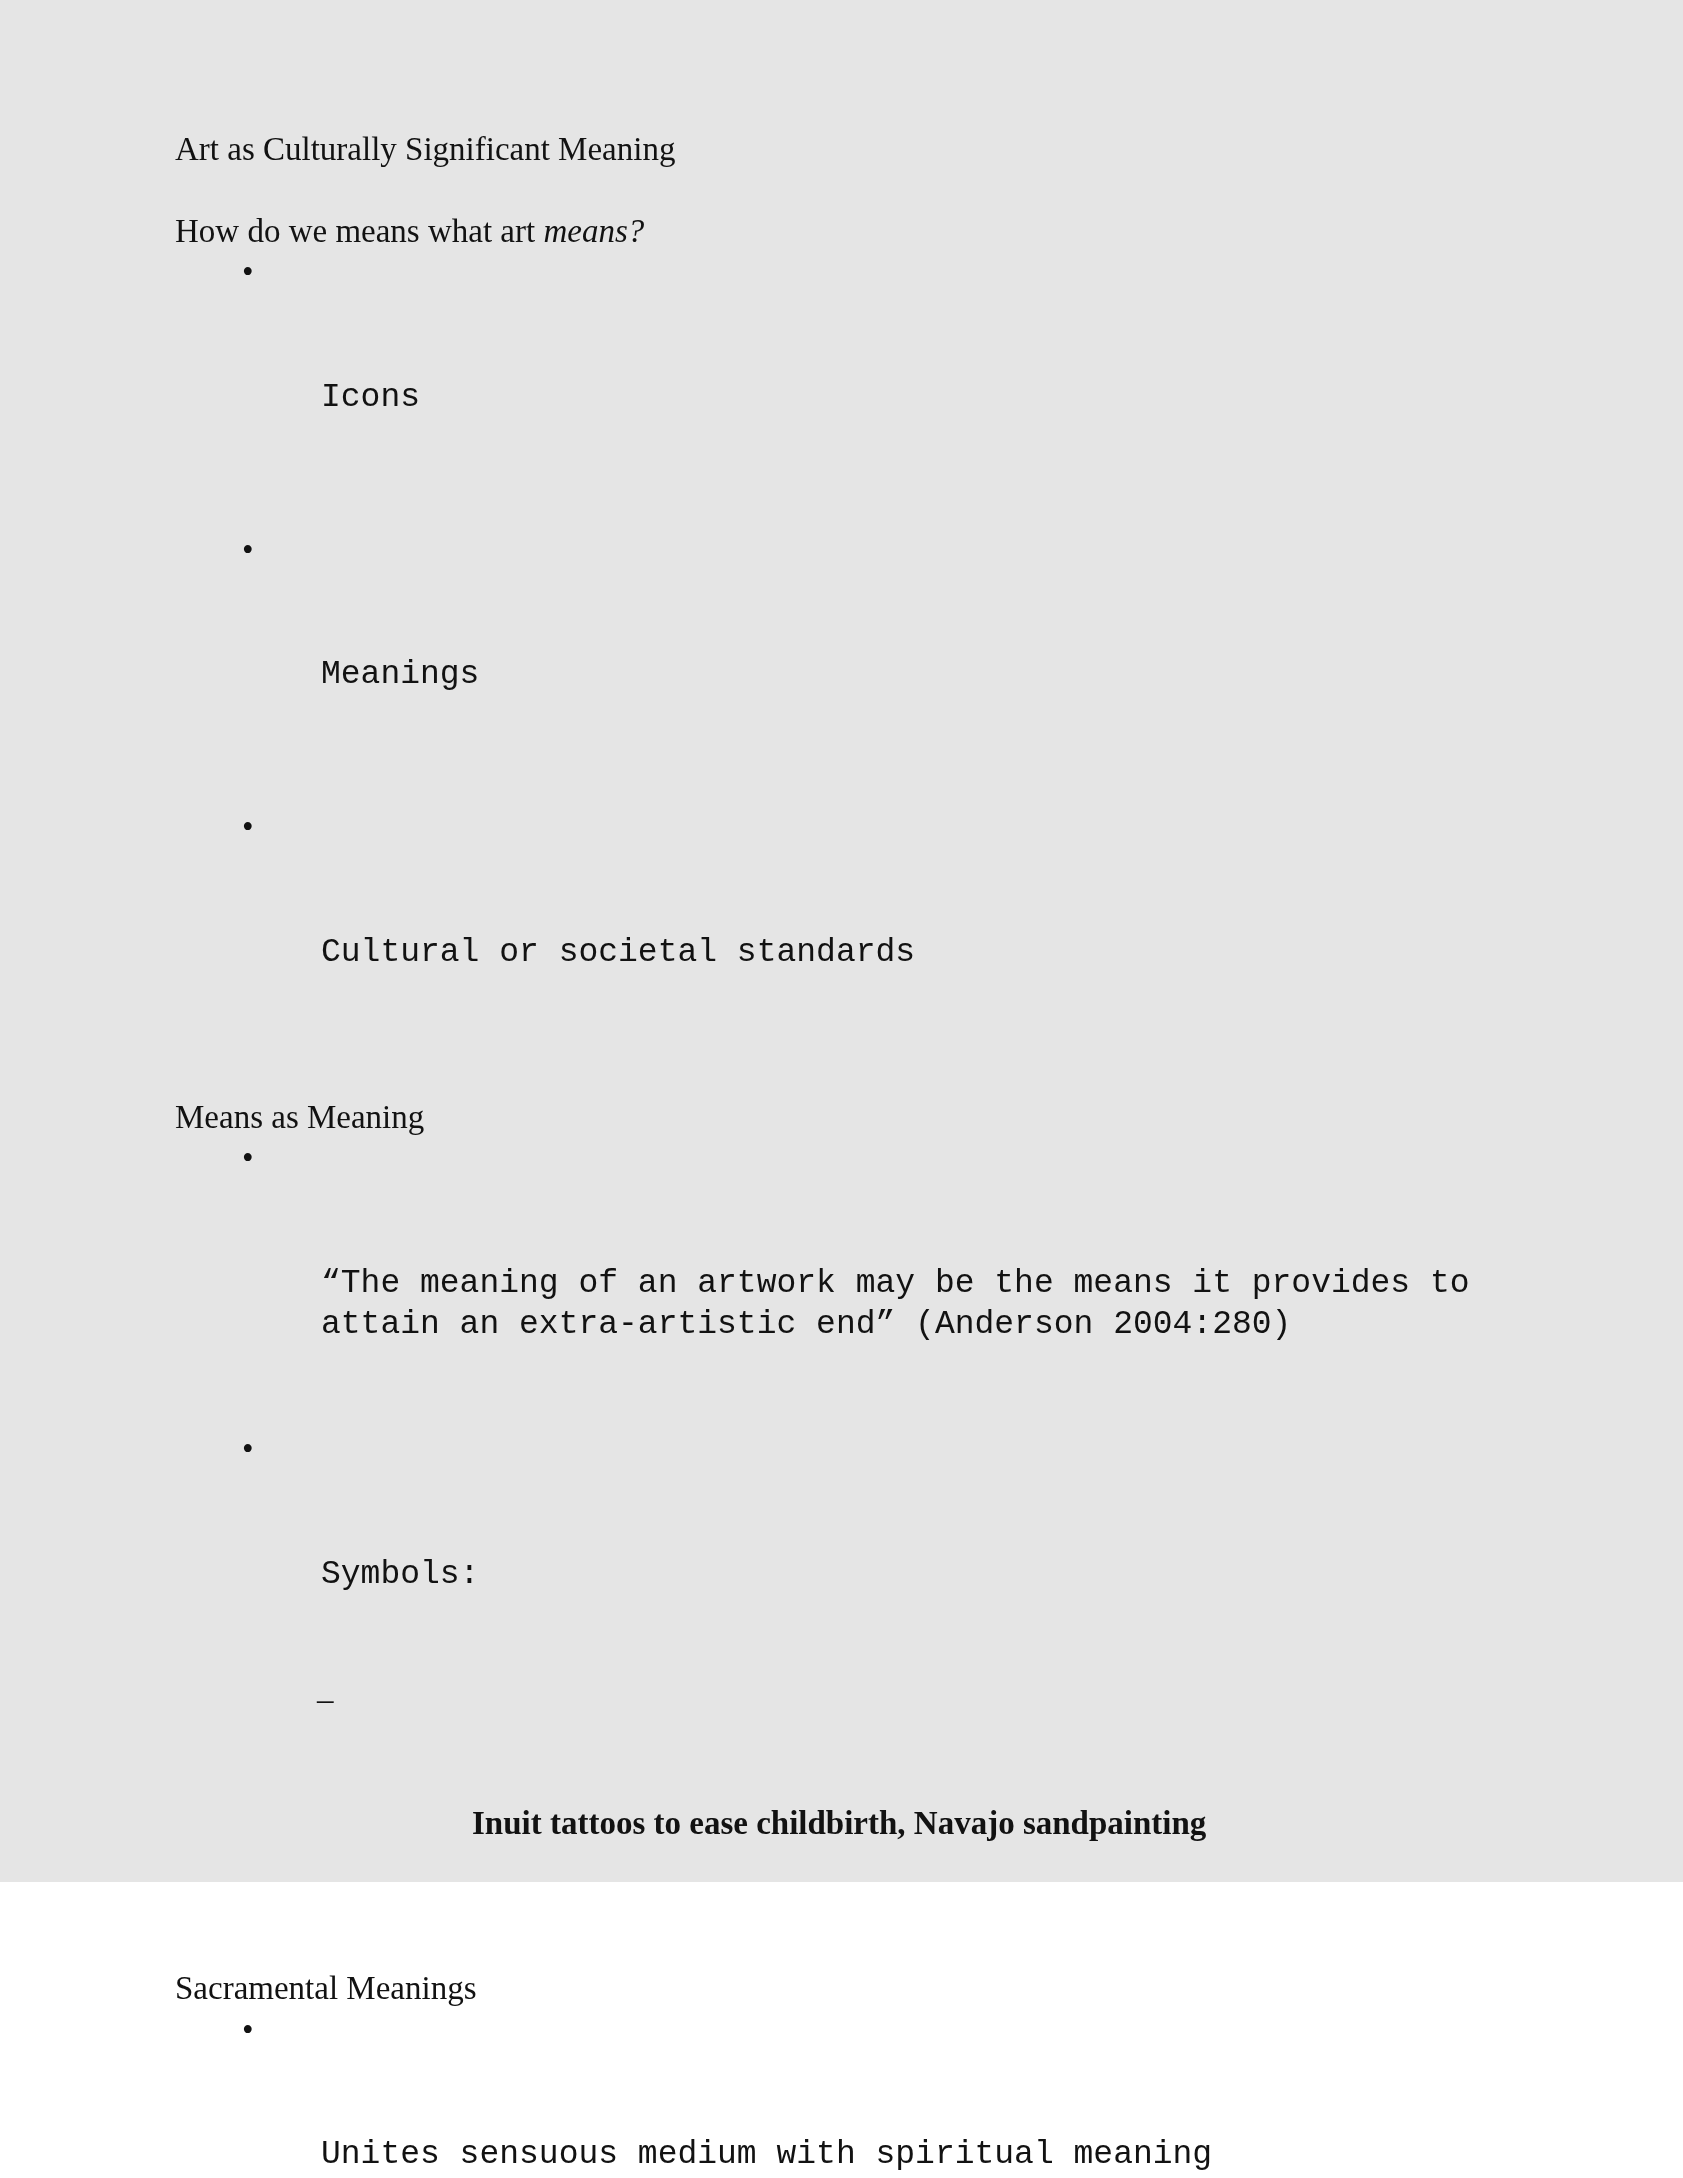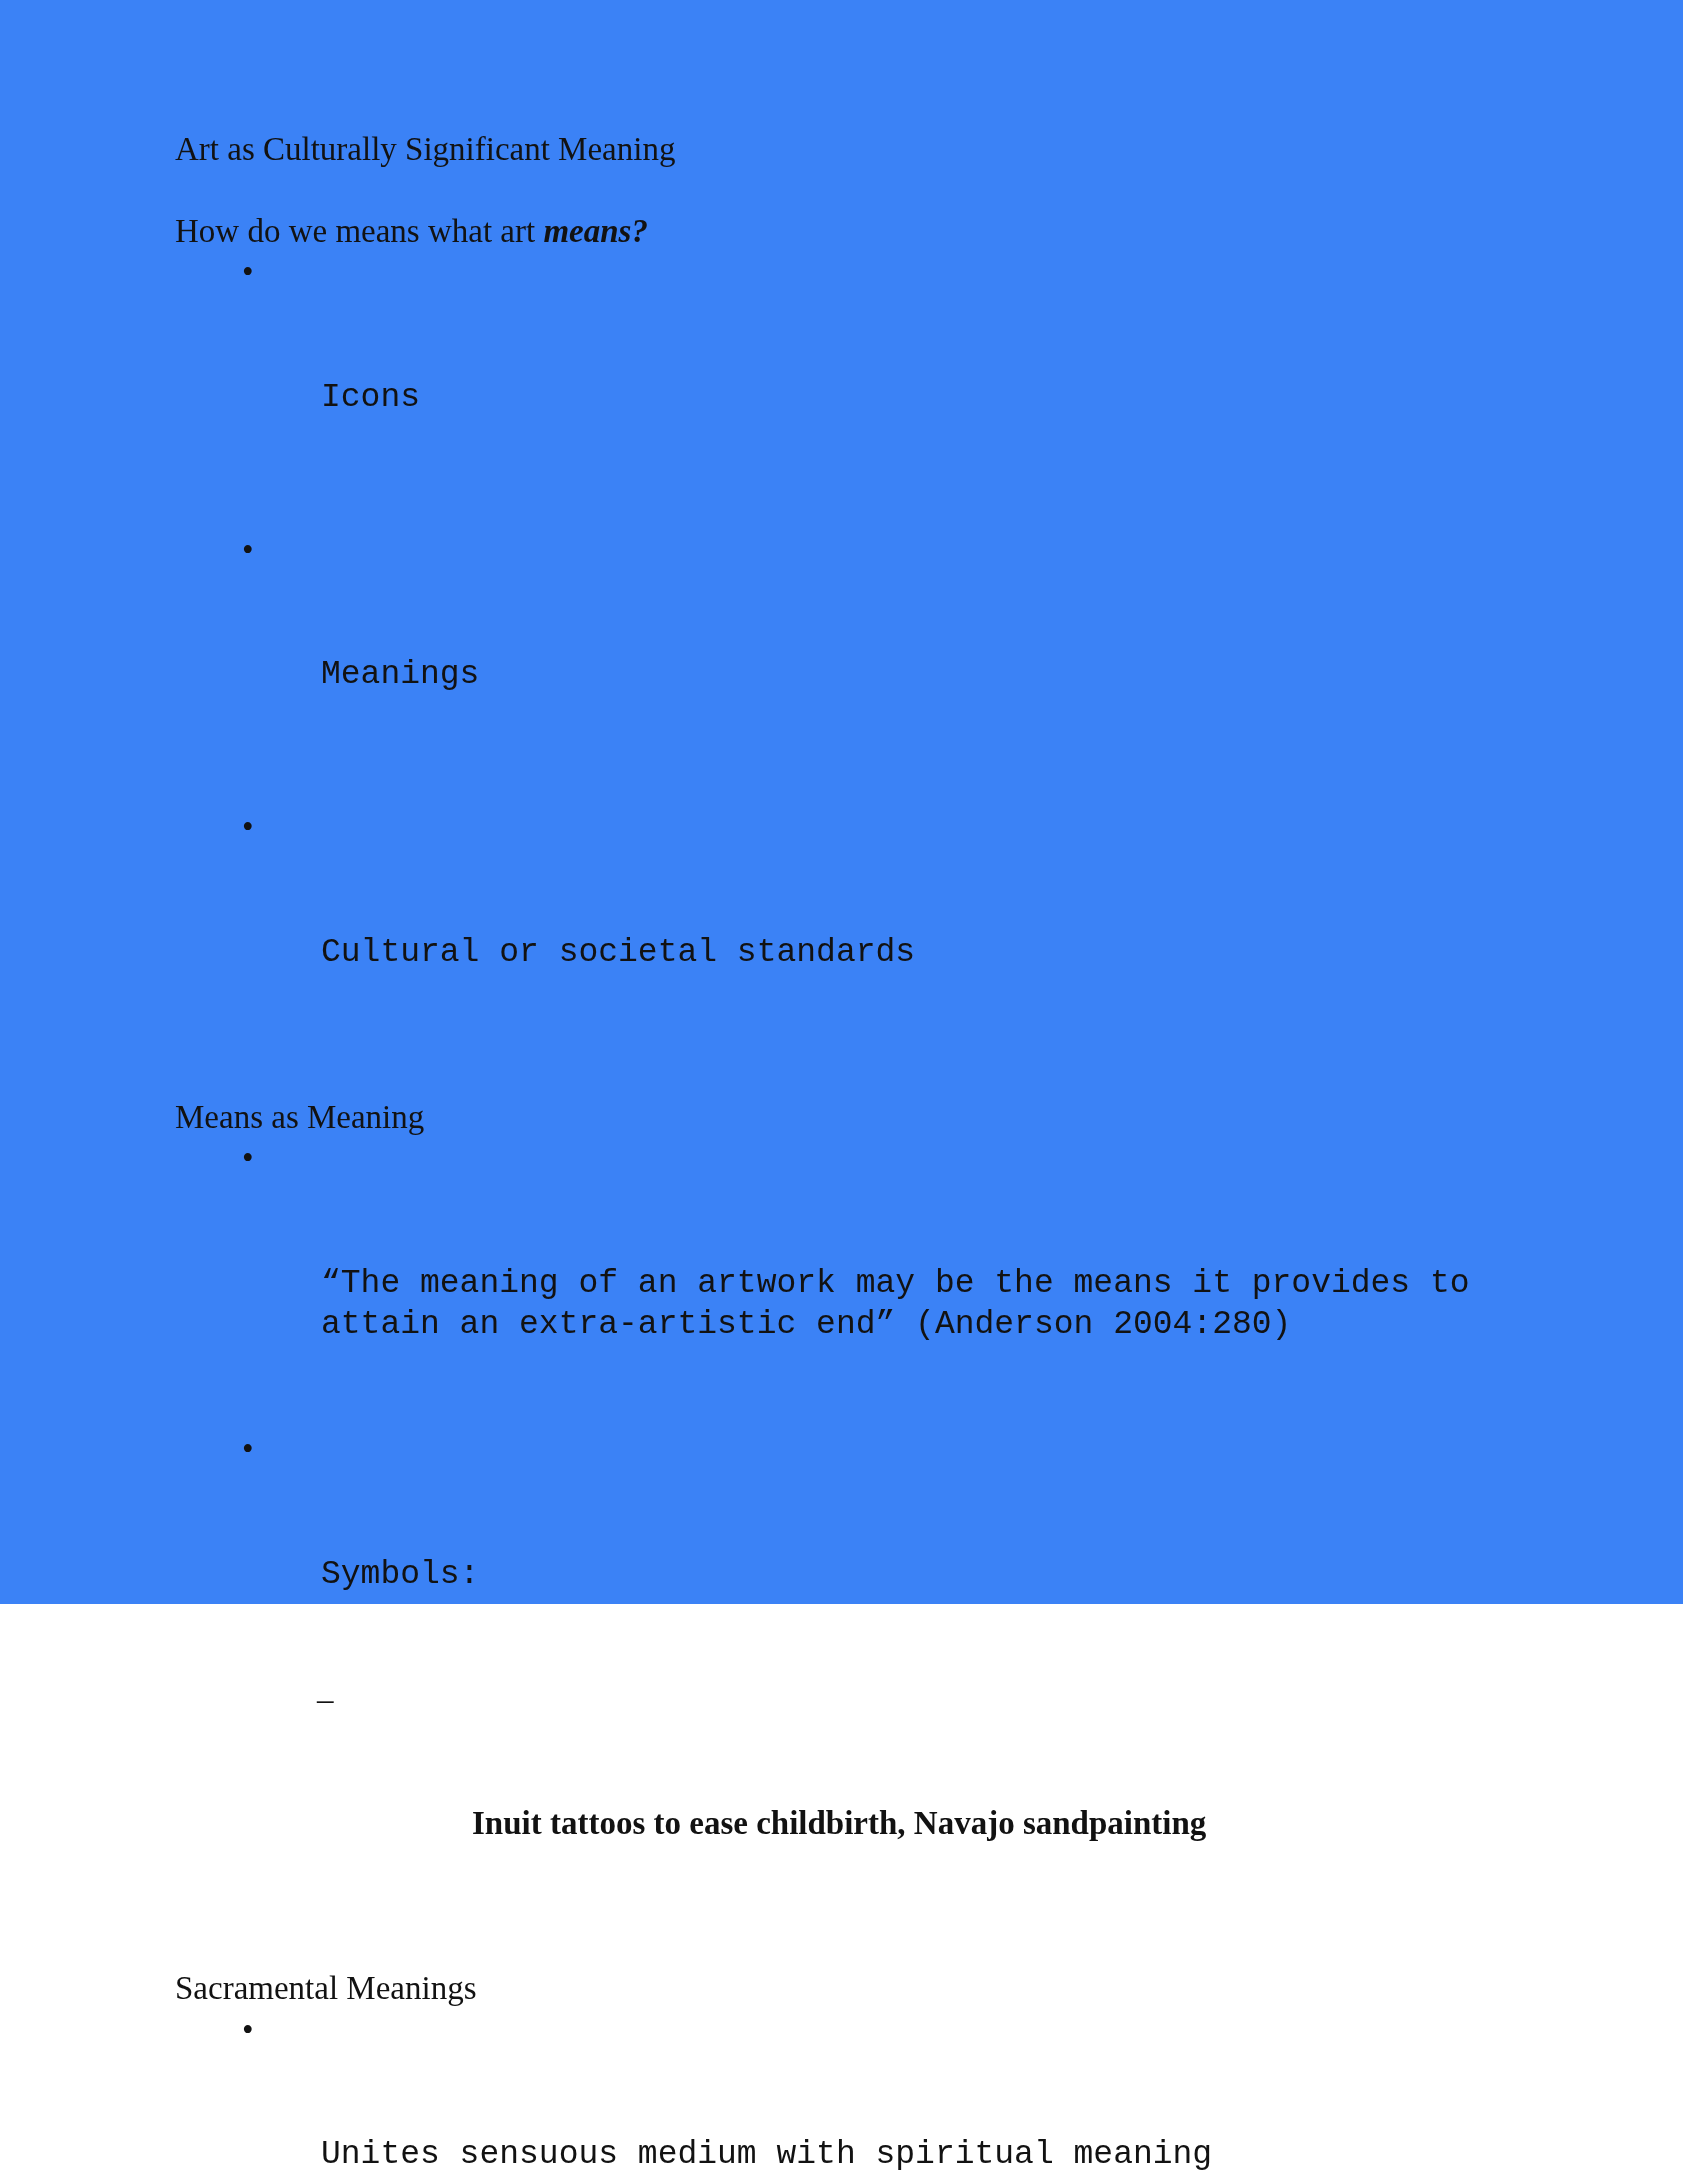--- a/index.html
+++ b/index.html
@@ -11,22 +11,22 @@
     width: 1683px;
     height: 2178px;
     font-family: "Liberation Serif", "DejaVu Serif", serif;
     color: #000000;
     position: relative;
     overflow: hidden;
   }
   .page {
     position: relative;
     width: 1683px;
-    height: 1604px;
-    background: #3b82f6;
+    height: 1882px;
+    background: #e5e5e5;
     box-sizing: border-box;
   }
   .content {
     position: absolute;
     left: 175px;
     top: 129px;
     width: 1346px;
   }
 
   
@@ -75,21 +75,20 @@
   .lvl1.hang > .glyph { left: 67px; }
   .lvl1.hang > .txt   { margin-left: 79px; font-family: Liberation Mono, monospace; }
   .lvl2.hang > .glyph { left: 142px; }
   .lvl2.hang > .txt   { margin-left: 155px; font-weight: bold; }
 
   .gap-lg { height: 40px; }
   .gap-bullet { height: 28px; }
 
   em.ital {
     font-style: italic;
-    font-weight: bold;
   }
 
   
   .page { -webkit-font-smoothing: antialiased; }
 </style>
 </head>
 <body>
 
 <div class="page">
   <div class="content">

